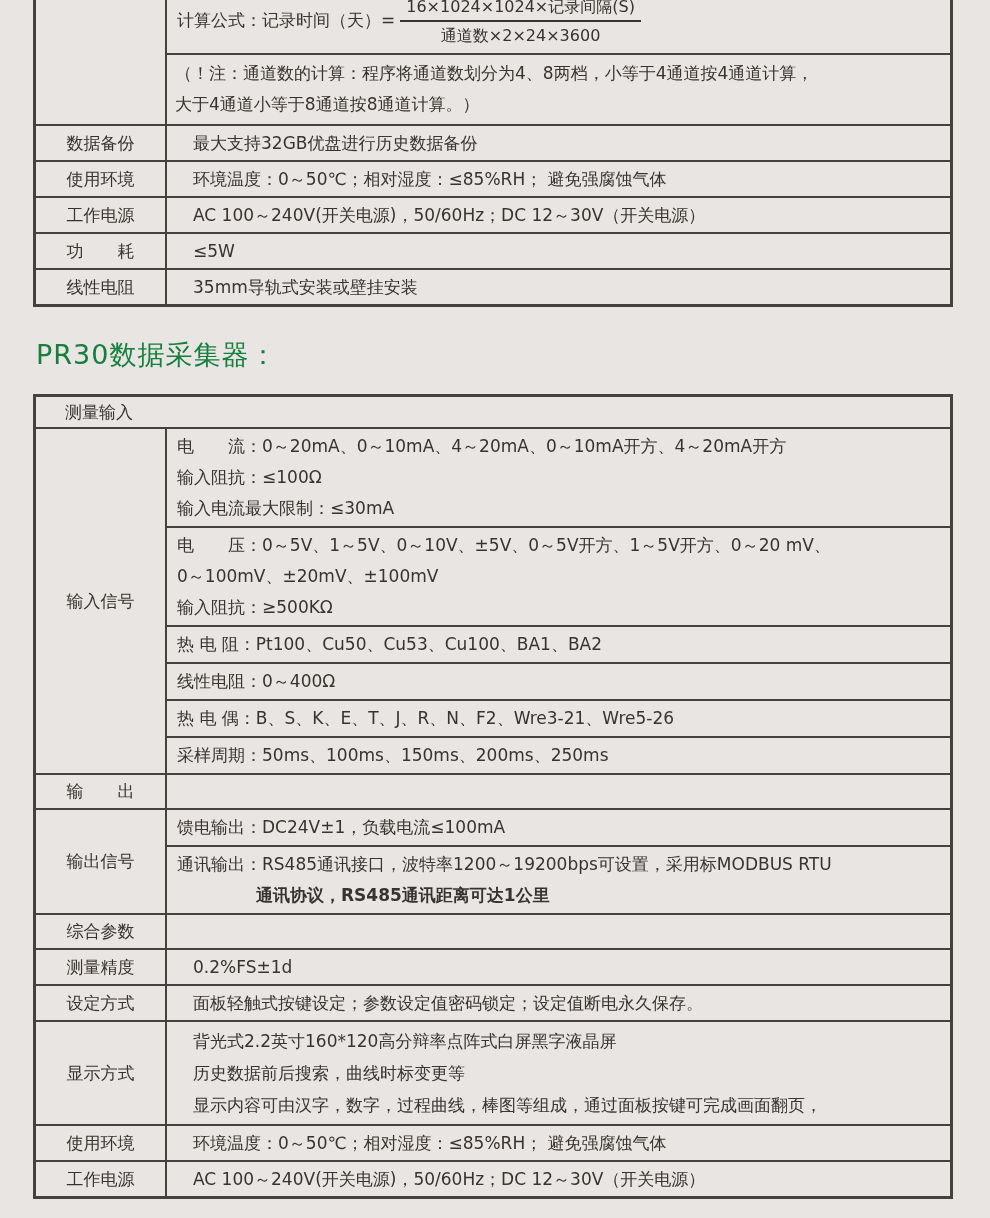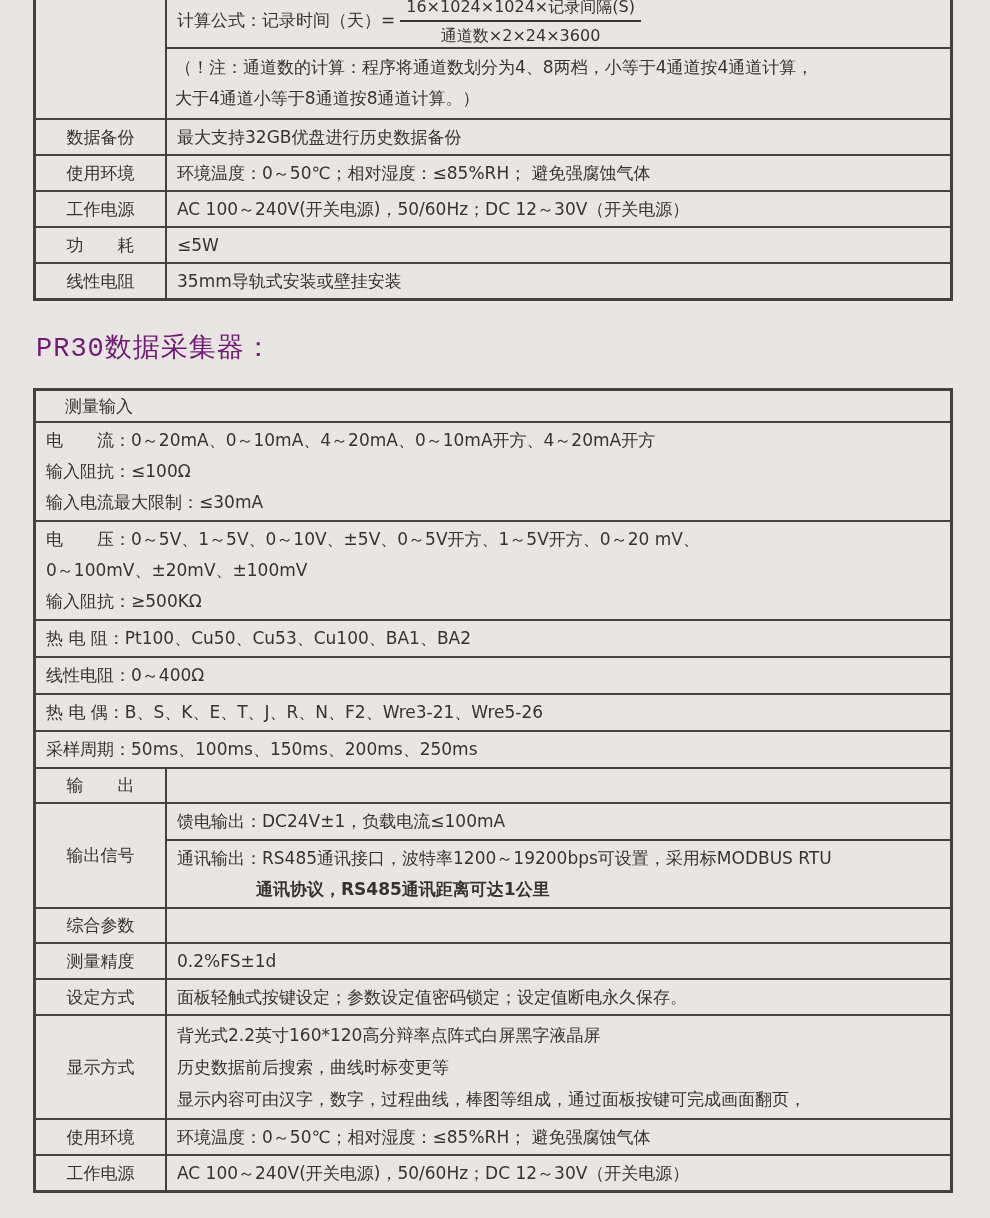--- a/index.html
+++ b/index.html
@@ -26,21 +26,21 @@
     flex:0 0 129px;
     display:flex;align-items:center;justify-content:center;
     border-right:2px solid #47413c;
     text-align:left;
     white-space:pre;
   }
   .label-cell.empty{}
   .value-cell{
     flex:1;min-width:0;
     display:flex;align-items:center;
-    padding:2px 8px 2px 10px;
+    padding:2px 8px 2px 26px;
     min-height:29px;
     line-height:30px;
   }
   .value-cell.multiline{display:block;padding-top:3px;padding-bottom:3px;}
   .value-cell.multiline .ln{line-height:32px;}
   .sub-col{flex:1;min-width:0;display:flex;flex-direction:column;}
   .sub-col > div + div{border-top:2px solid #47413c;}
   .group{
     padding:2px 8px 2px 10px;
     line-height:31px;
@@ -50,42 +50,41 @@
   .group .ln{white-space:pre-wrap;}
   .group .ln.indent{padding-left:79px;font-weight:bold;}
   .section-cell{
     flex:1;display:flex;align-items:center;
     padding:1px 8px 1px 29px;
     min-height:28px;
   }
   .formula-cell{
     height:41px;
     display:flex;align-items:center;
-    padding:0 8px 6px 10px;
+    padding:0 8px 12px 10px;
   }
   .frac{
     display:inline-flex;flex-direction:column;
     text-align:center;
     margin-left:5px;
     font-size:16px;
     line-height:21px;
   }
   .frac .num{padding:1px 6px 3px;border-bottom:2px solid #38332f;}
   .frac .den{padding-top:3px;}
   .note-cell{
     padding:3px 8px 4px 8px;
     line-height:31px;
   }
   .heading{
     margin:30px 0 21px 36px;
     font-size:27px;
     line-height:36px;
-    color:#701a75;
+    color:#15803d;
     letter-spacing:1px;
-    font-family:Liberation Mono, monospace;
   }
 </style>
 </head>
 <body>
 
 <div class="tbl tbl1">
 
   <div class="row">
     <div class="label-cell empty"></div>
     <div class="sub-col">
@@ -127,20 +126,21 @@
 
 <div class="heading">PR30数据采集器：</div>
 
 <div class="tbl tbl2">
 
   <div class="row">
     <div class="section-cell">测量输入</div>
   </div>
 
   <div class="row">
+    <div class="label-cell">输入信号</div>
     <div class="sub-col">
       <div class="group">
         <div class="ln">电　　流：0～20mA、0～10mA、4～20mA、0～10mA开方、4～20mA开方</div>
         <div class="ln">输入阻抗：≤100Ω</div>
         <div class="ln">输入电流最大限制：≤30mA</div>
       </div>
       <div class="group">
         <div class="ln">电　　压：0～5V、1～5V、0～10V、±5V、0～5V开方、1～5V开方、0～20 mV、</div>
         <div class="ln">0～100mV、±20mV、±100mV</div>
         <div class="ln">输入阻抗：≥500KΩ</div>

